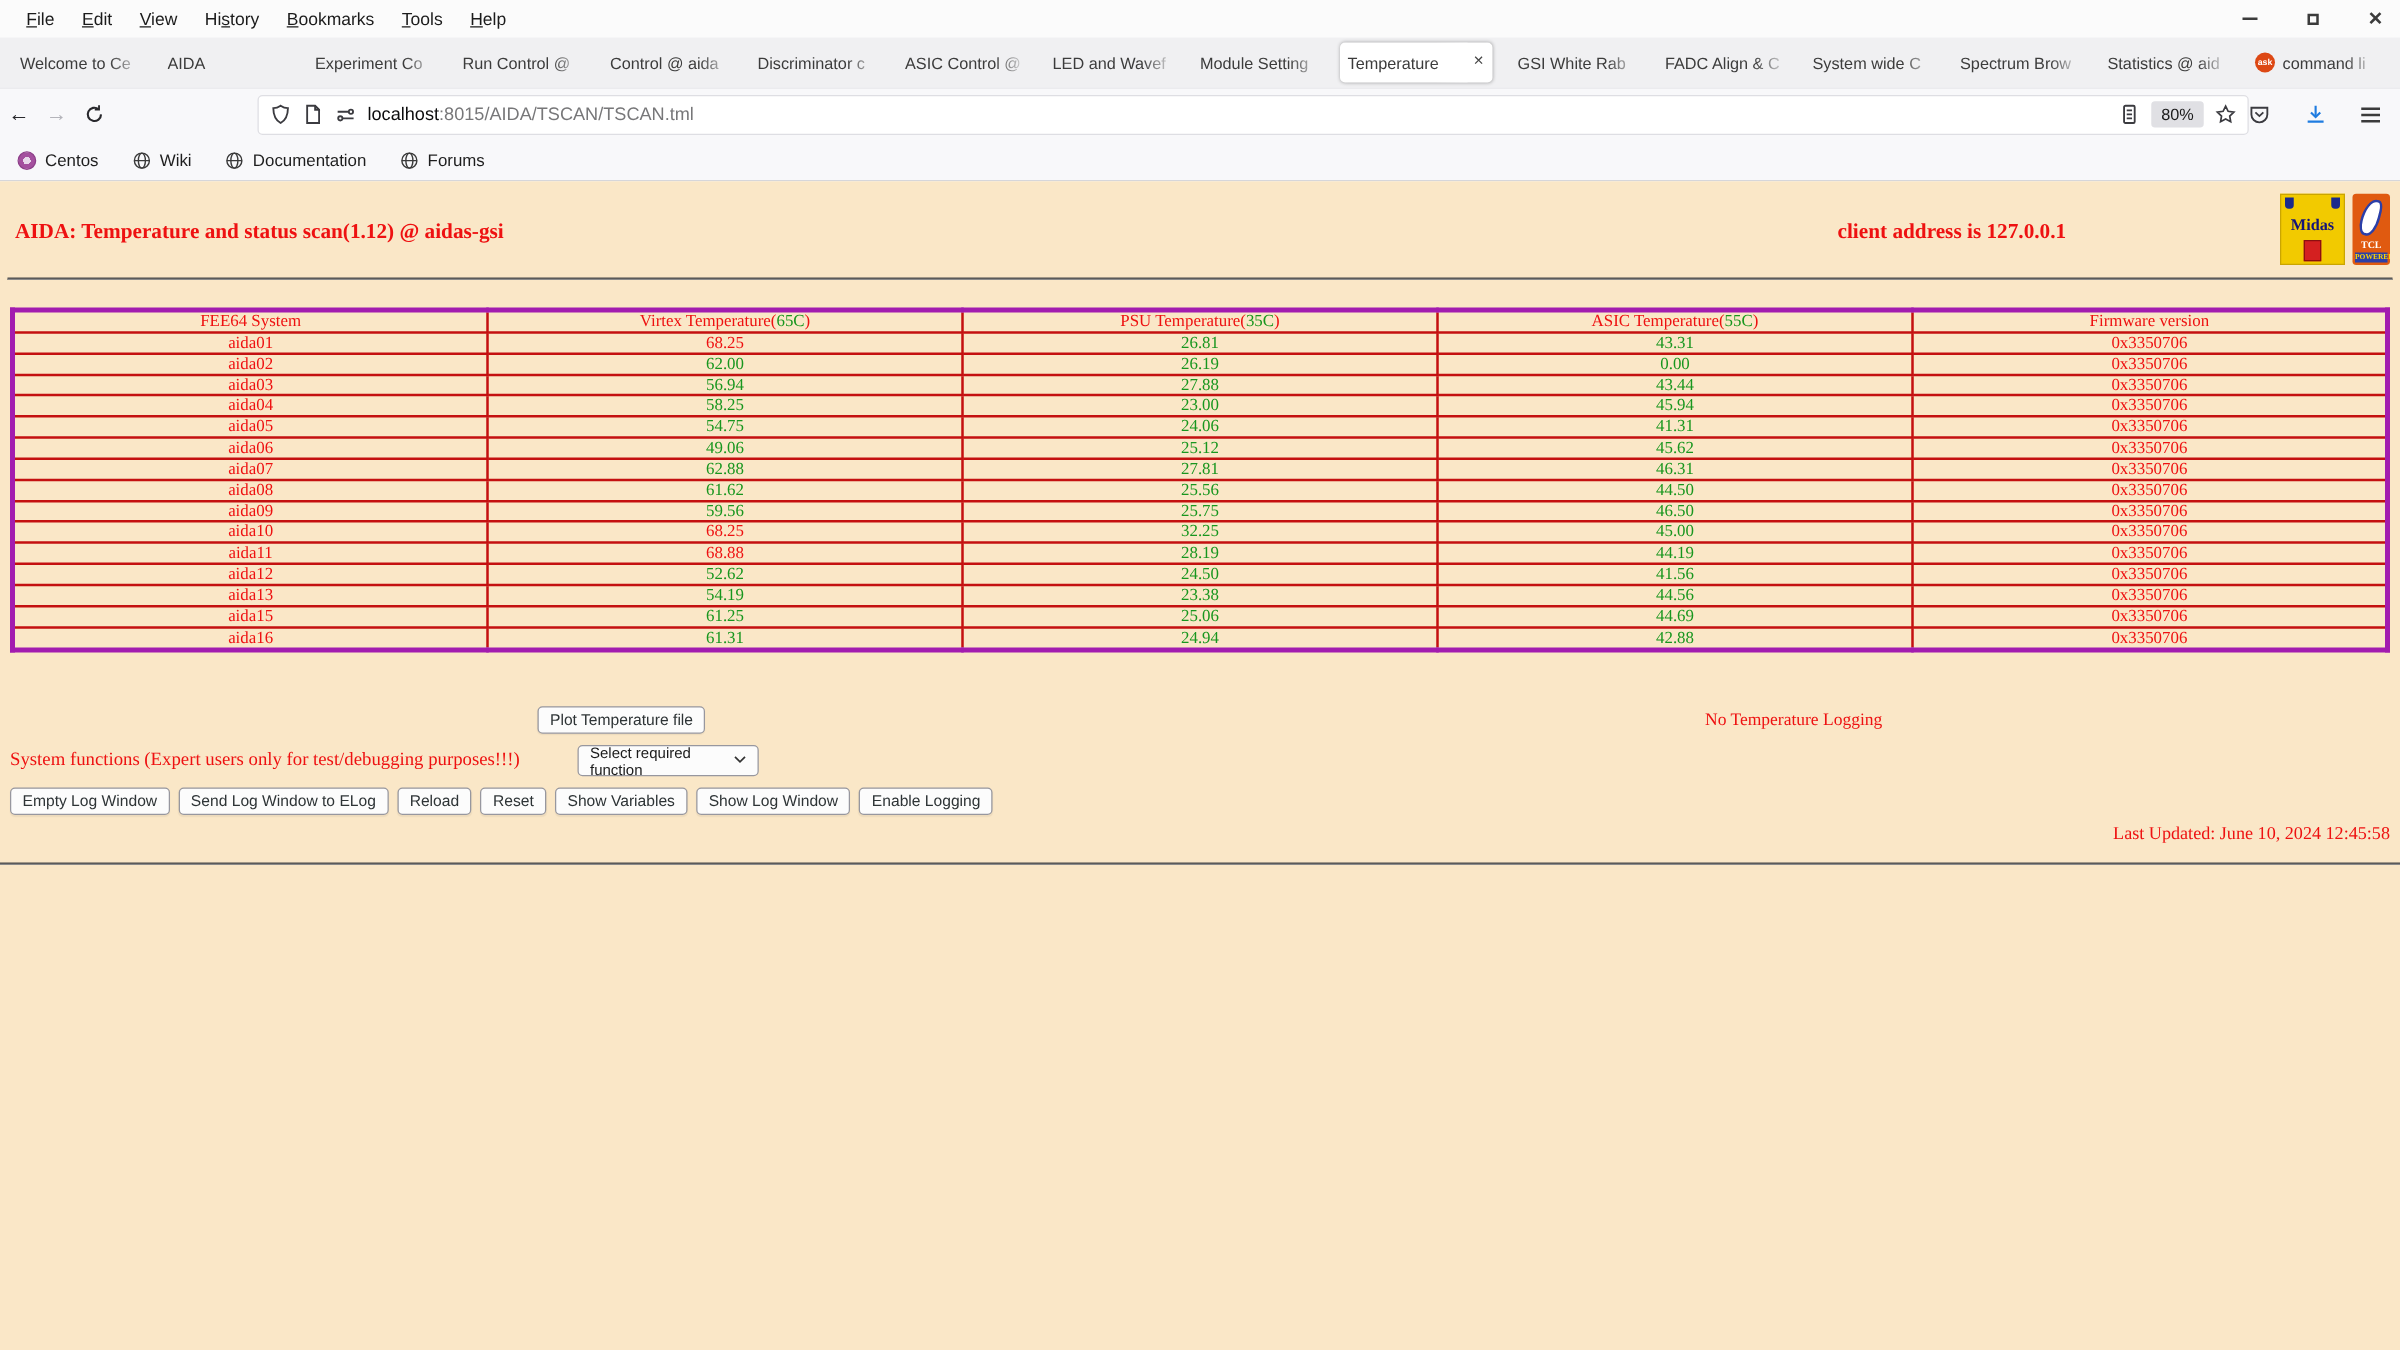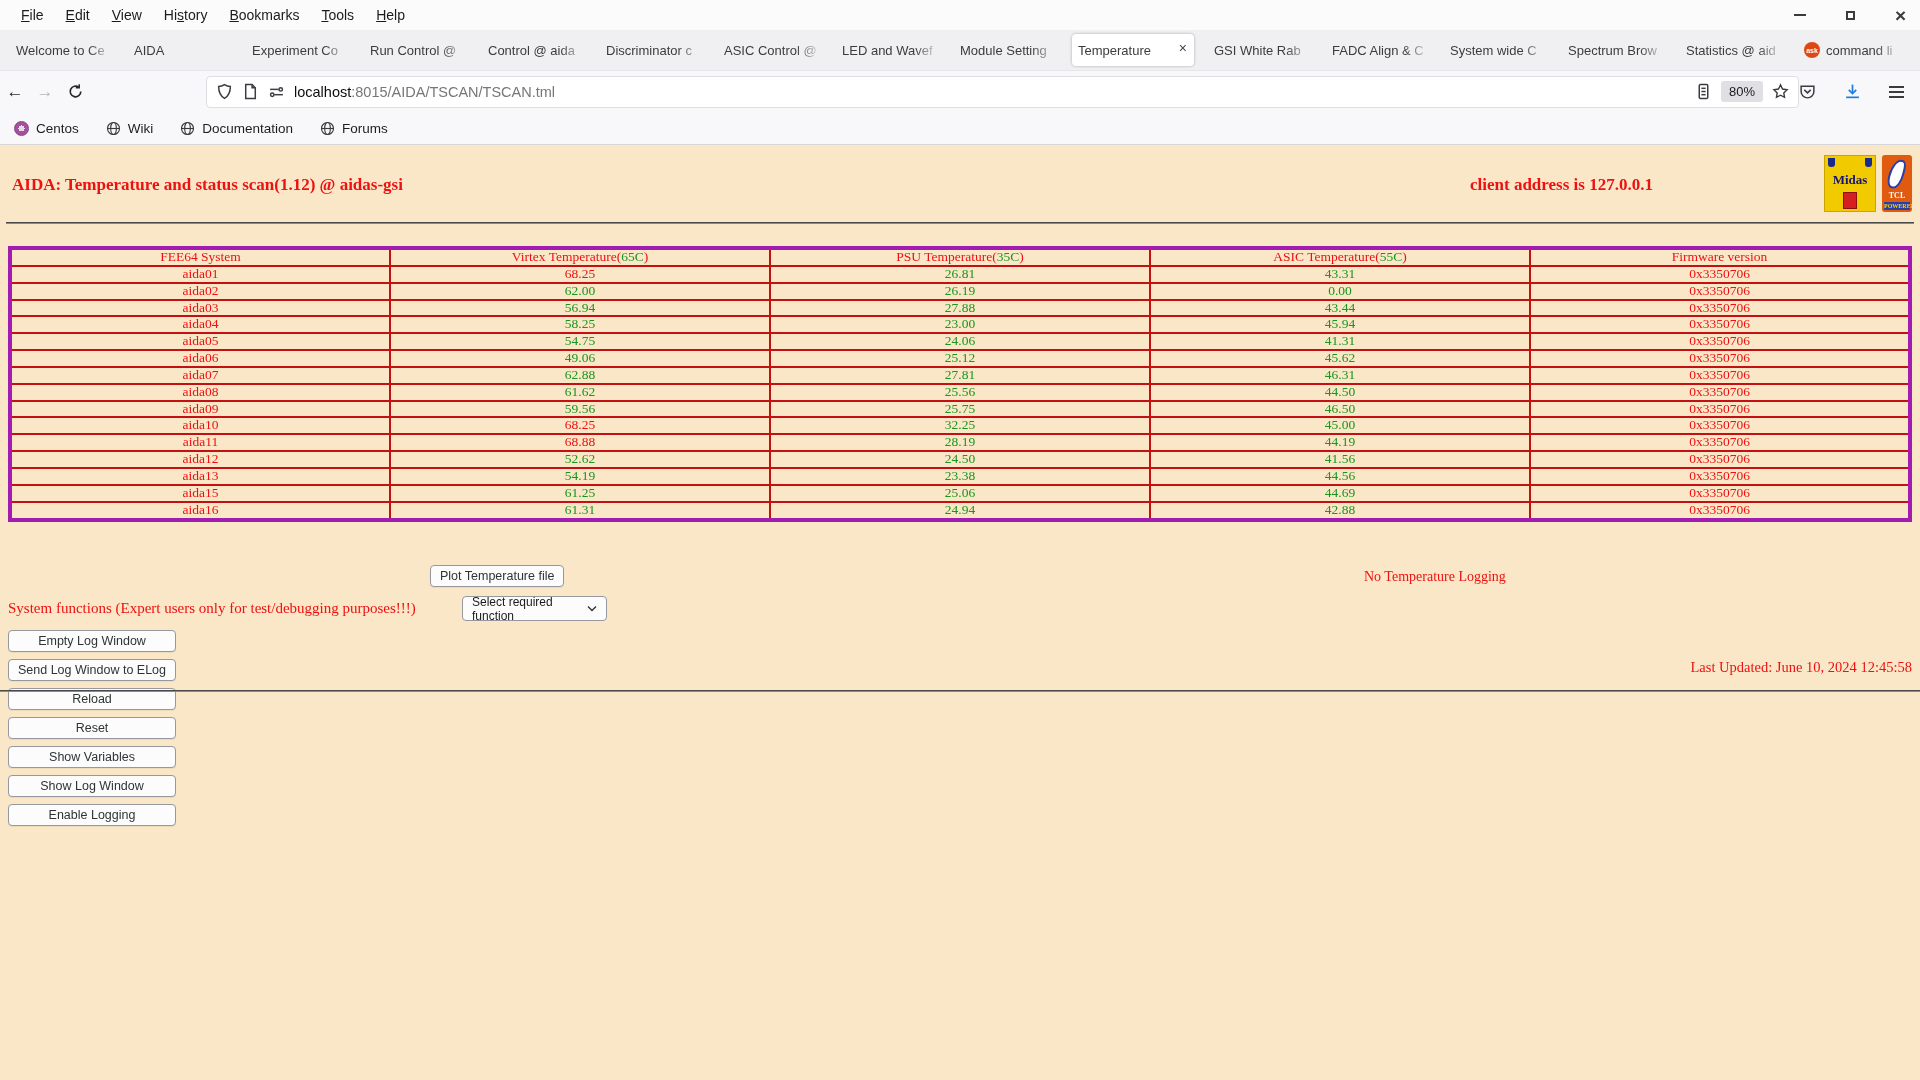--- a/index.html
+++ b/index.html
@@ -69,21 +69,21 @@
   table.temp th, table.temp td { border:2px solid #c41010; height:16px; padding:0 2px; font-weight:normal; line-height:1.1; width:20%; }
   .red { color:#ee1111; }
   .green { color:#18961e; }
 
   .gtk-btn { background:#fcfcfc; border:1px solid #97979f; border-radius:4px; font-family:"Liberation Sans", sans-serif; font-size:12.5px; color:#2e3436; padding:3px 9px; box-shadow:0 1px 1px rgba(0,0,0,.06); white-space:nowrap; }
   .plot-btn { position:absolute; left:430px; top:420px; }
   .no-logging { position:absolute; left:1353px; top:424px; color:#ee1111; font-size:14px;margin-left:11px; }
   .sysfunc-label { position:absolute; left:8px; top:455px; color:#ee1111; font-size:15px; }
   .sysfunc-select { position:absolute; left:462px; top:451px; width:145px; height:25px; background:#fcfcfc; border:1px solid #97979f; border-radius:4px; font-family:"Liberation Sans", sans-serif; font-size:12px; color:#1a1a1a; display:flex; align-items:center; padding:0 9px; }
   .sysfunc-select .chev { margin-left:auto; font-size:10px; color:#333; }
-  .action-buttons { position:absolute; left:8px; top:485px; display:flex; gap:7px;flex-direction:column; }
+  .action-buttons { position:absolute; left:8px; top:485px; display:flex; gap:7px; }
   .last-updated { position:absolute; right:8px; top:514px; color:#ee1111; font-size:14.5px; }
 </style>
 </head>
 <body>
 
 <div class="bar menubar">
   <span style="display:flex;">
       <span class="menu-item"><u>F</u>ile</span>
       <span class="menu-item"><u>E</u>dit</span>
       <span class="menu-item"><u>V</u>iew</span>

